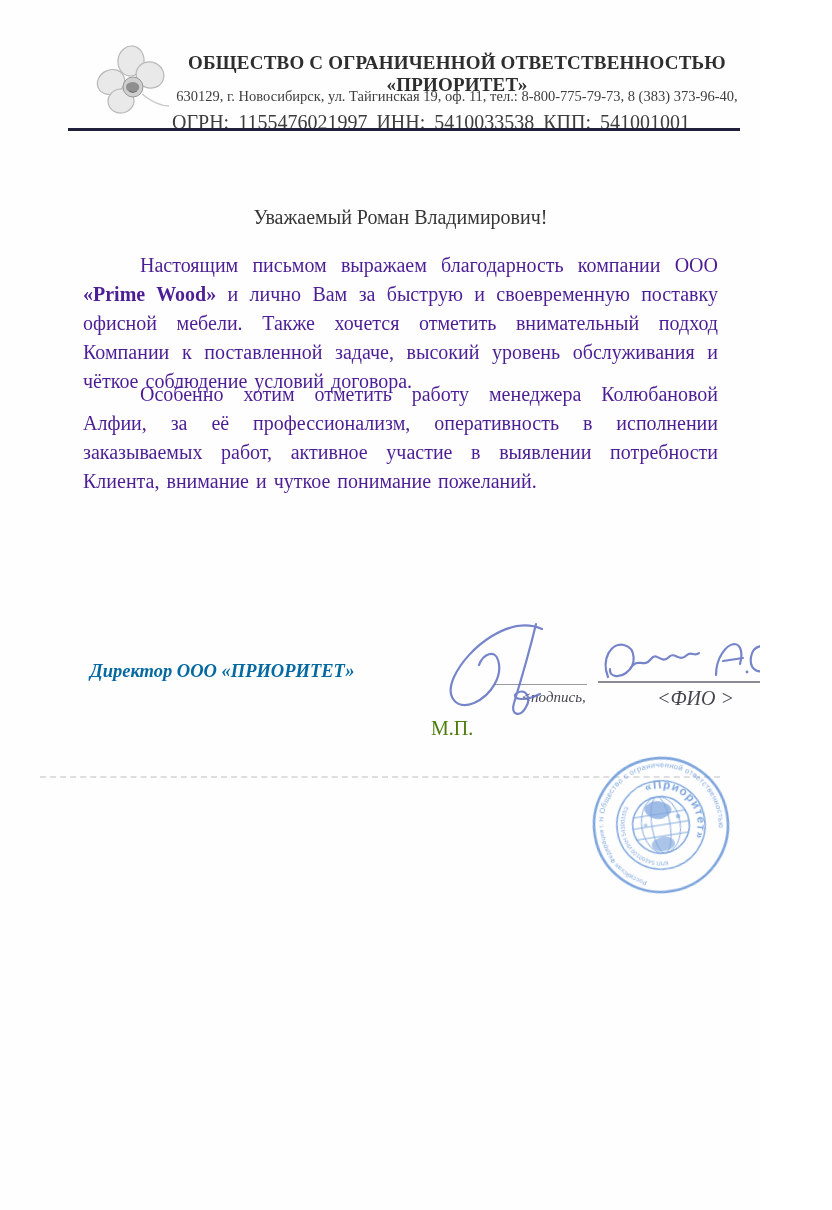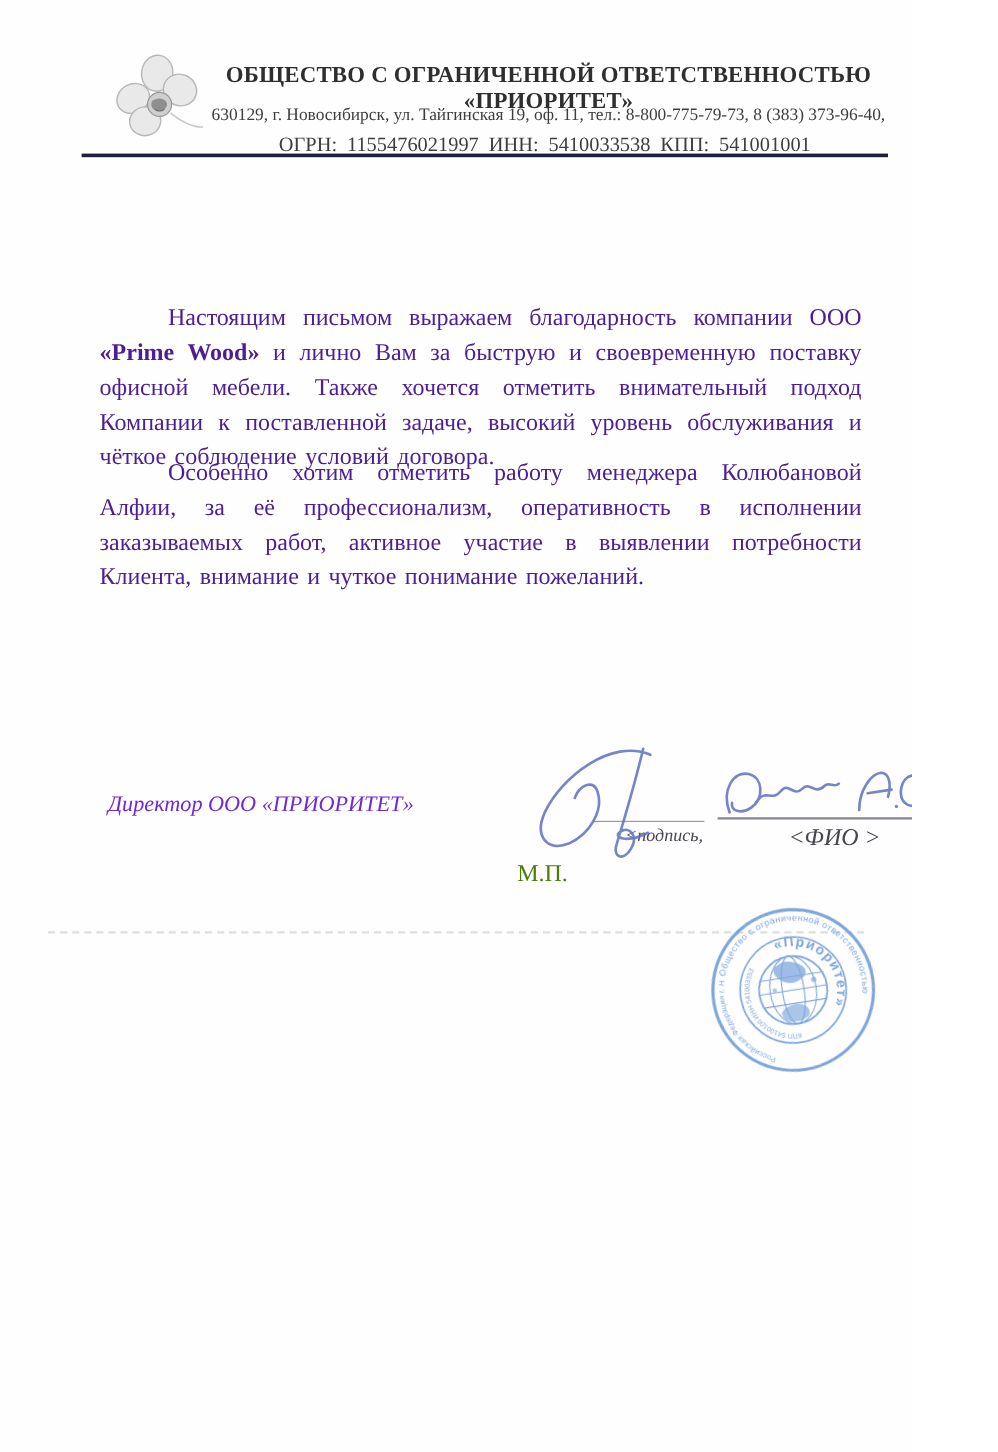--- a/index.html
+++ b/index.html
@@ -33,22 +33,22 @@
   .company-address {
     position: absolute;
     left: 172px; right: 18px; top: 88px;
     text-align: center;
     font-size: 14.5px;
     color: #3d3d3d;
   }
   .company-reg {
     position: absolute;
     left: 172px; right: 24px; top: 111px;
-    text-align: center;
-    font-size: 17px;
+    text-align: left;
+    font-size: 20px;
     color: #3d3d3d;
     word-spacing: 4px;
   }
   .header-rule {
     position: absolute;
     left: 68px; right: 20px; top: 128px;
     height: 3px;
     background: #20203a;
   }
 
@@ -72,23 +72,23 @@
   }
   .para-1 { top: 251px; }
   .para-2 { top: 366px; margin-top: 14px; }
   .bold { font-weight: bold; }
 
   
   .signer-title {
     position: absolute;
     left: 90px; top: 661px;
     font-size: 18.5px;
-    font-weight: normal;
+    font-weight: bold;
     font-style: italic;
-    color: #6d28d9;
+    color: #0369a1;
   }
   .sig-line-left {
     position: absolute;
     left: 494px; top: 684px; width: 93px;
     border-top: 1.5px solid #9a9aa2;
   }
   .sig-line-right {
     position: absolute;
     left: 598px; top: 681px; width: 175px;
     border-top: 2.5px solid #8b8b93;
@@ -156,20 +156,21 @@
       <path d="M35 40 q 6 -4 11 0 q 3 4 -1 7 q -6 4 -10 -1 q -2 -3 0 -6 Z" fill="#8f8f8f"></path>
       <path d="M37 47 q 4 3 8 0" stroke="#6f6f6f" stroke-width="1" fill="none"></path>
     </svg>
 
     <div class="company-name">ОБЩЕСТВО С ОГРАНИЧЕННОЙ ОТВЕТСТВЕННОСТЬЮ «ПРИОРИТЕТ»</div>
     <div class="company-address">630129, г. Новосибирск, ул. Тайгинская 19,  оф. 11, тел.: 8-800-775-79-73, 8 (383) 373-96-40,</div>
     <div class="company-reg">ОГРН: 1155476021997  ИНН: 5410033538   КПП: 541001001</div>
     <div class="header-rule"></div>
   </div>
 
+  <div class="salutation">Уважаемый Роман Владимирович!</div>
 
   <p class="para para-1"><span>Настоящим письмом выражаем благодарность компании ООО </span><span class="bold">«Prime Wood»</span><span> и лично Вам за быструю и своевременную поставку офисной мебели. Также хочется отметить внимательный подход Компании к поставленной задаче, высокий уровень обслуживания и чёткое соблюдение условий договора.</span></p>
 
   <p class="para para-2">Особенно хотим отметить работу менеджера Колюбановой Алфии, за её профессионализм, оперативность в исполнении заказываемых работ, активное участие в выявлении потребности Клиента, внимание и чуткое понимание пожеланий.</p>
 
   <div class="signer-title">Директор ООО «ПРИОРИТЕТ»</div>
 
   <div class="sig-line-left"></div>
   <div class="sig-line-right"></div>
   <div class="sig-label label-podpis">&lt;подпись,</div>

